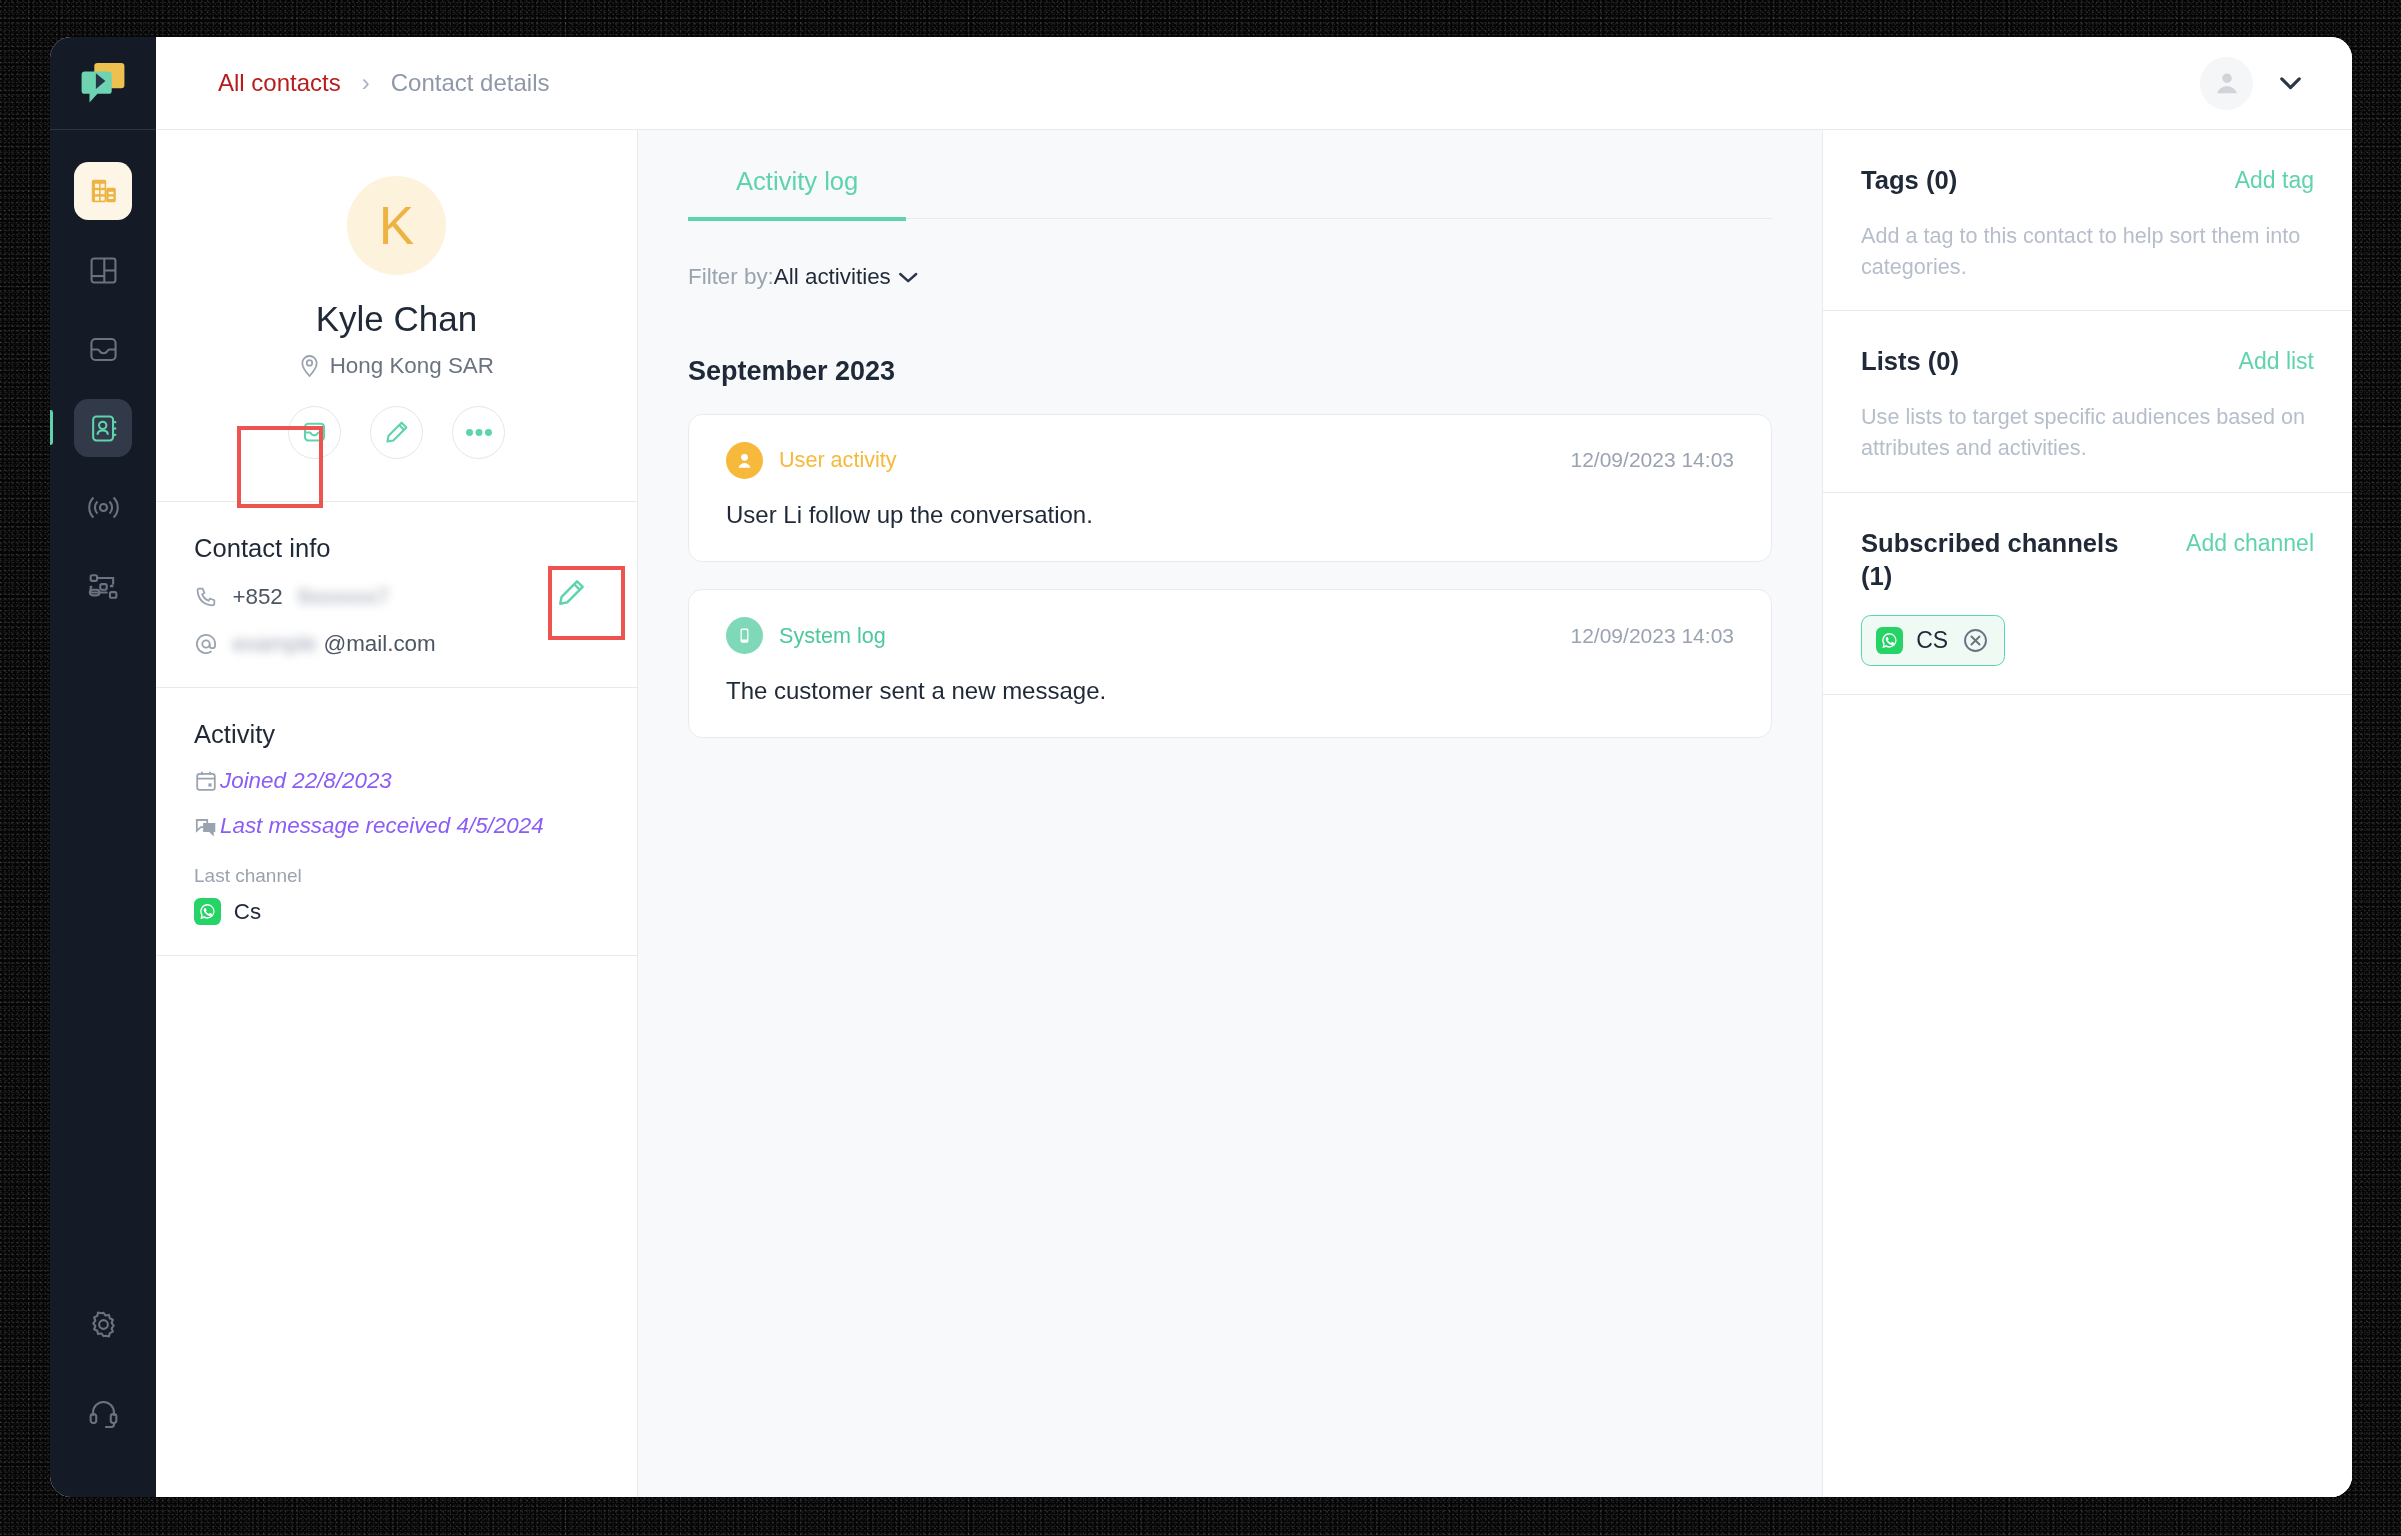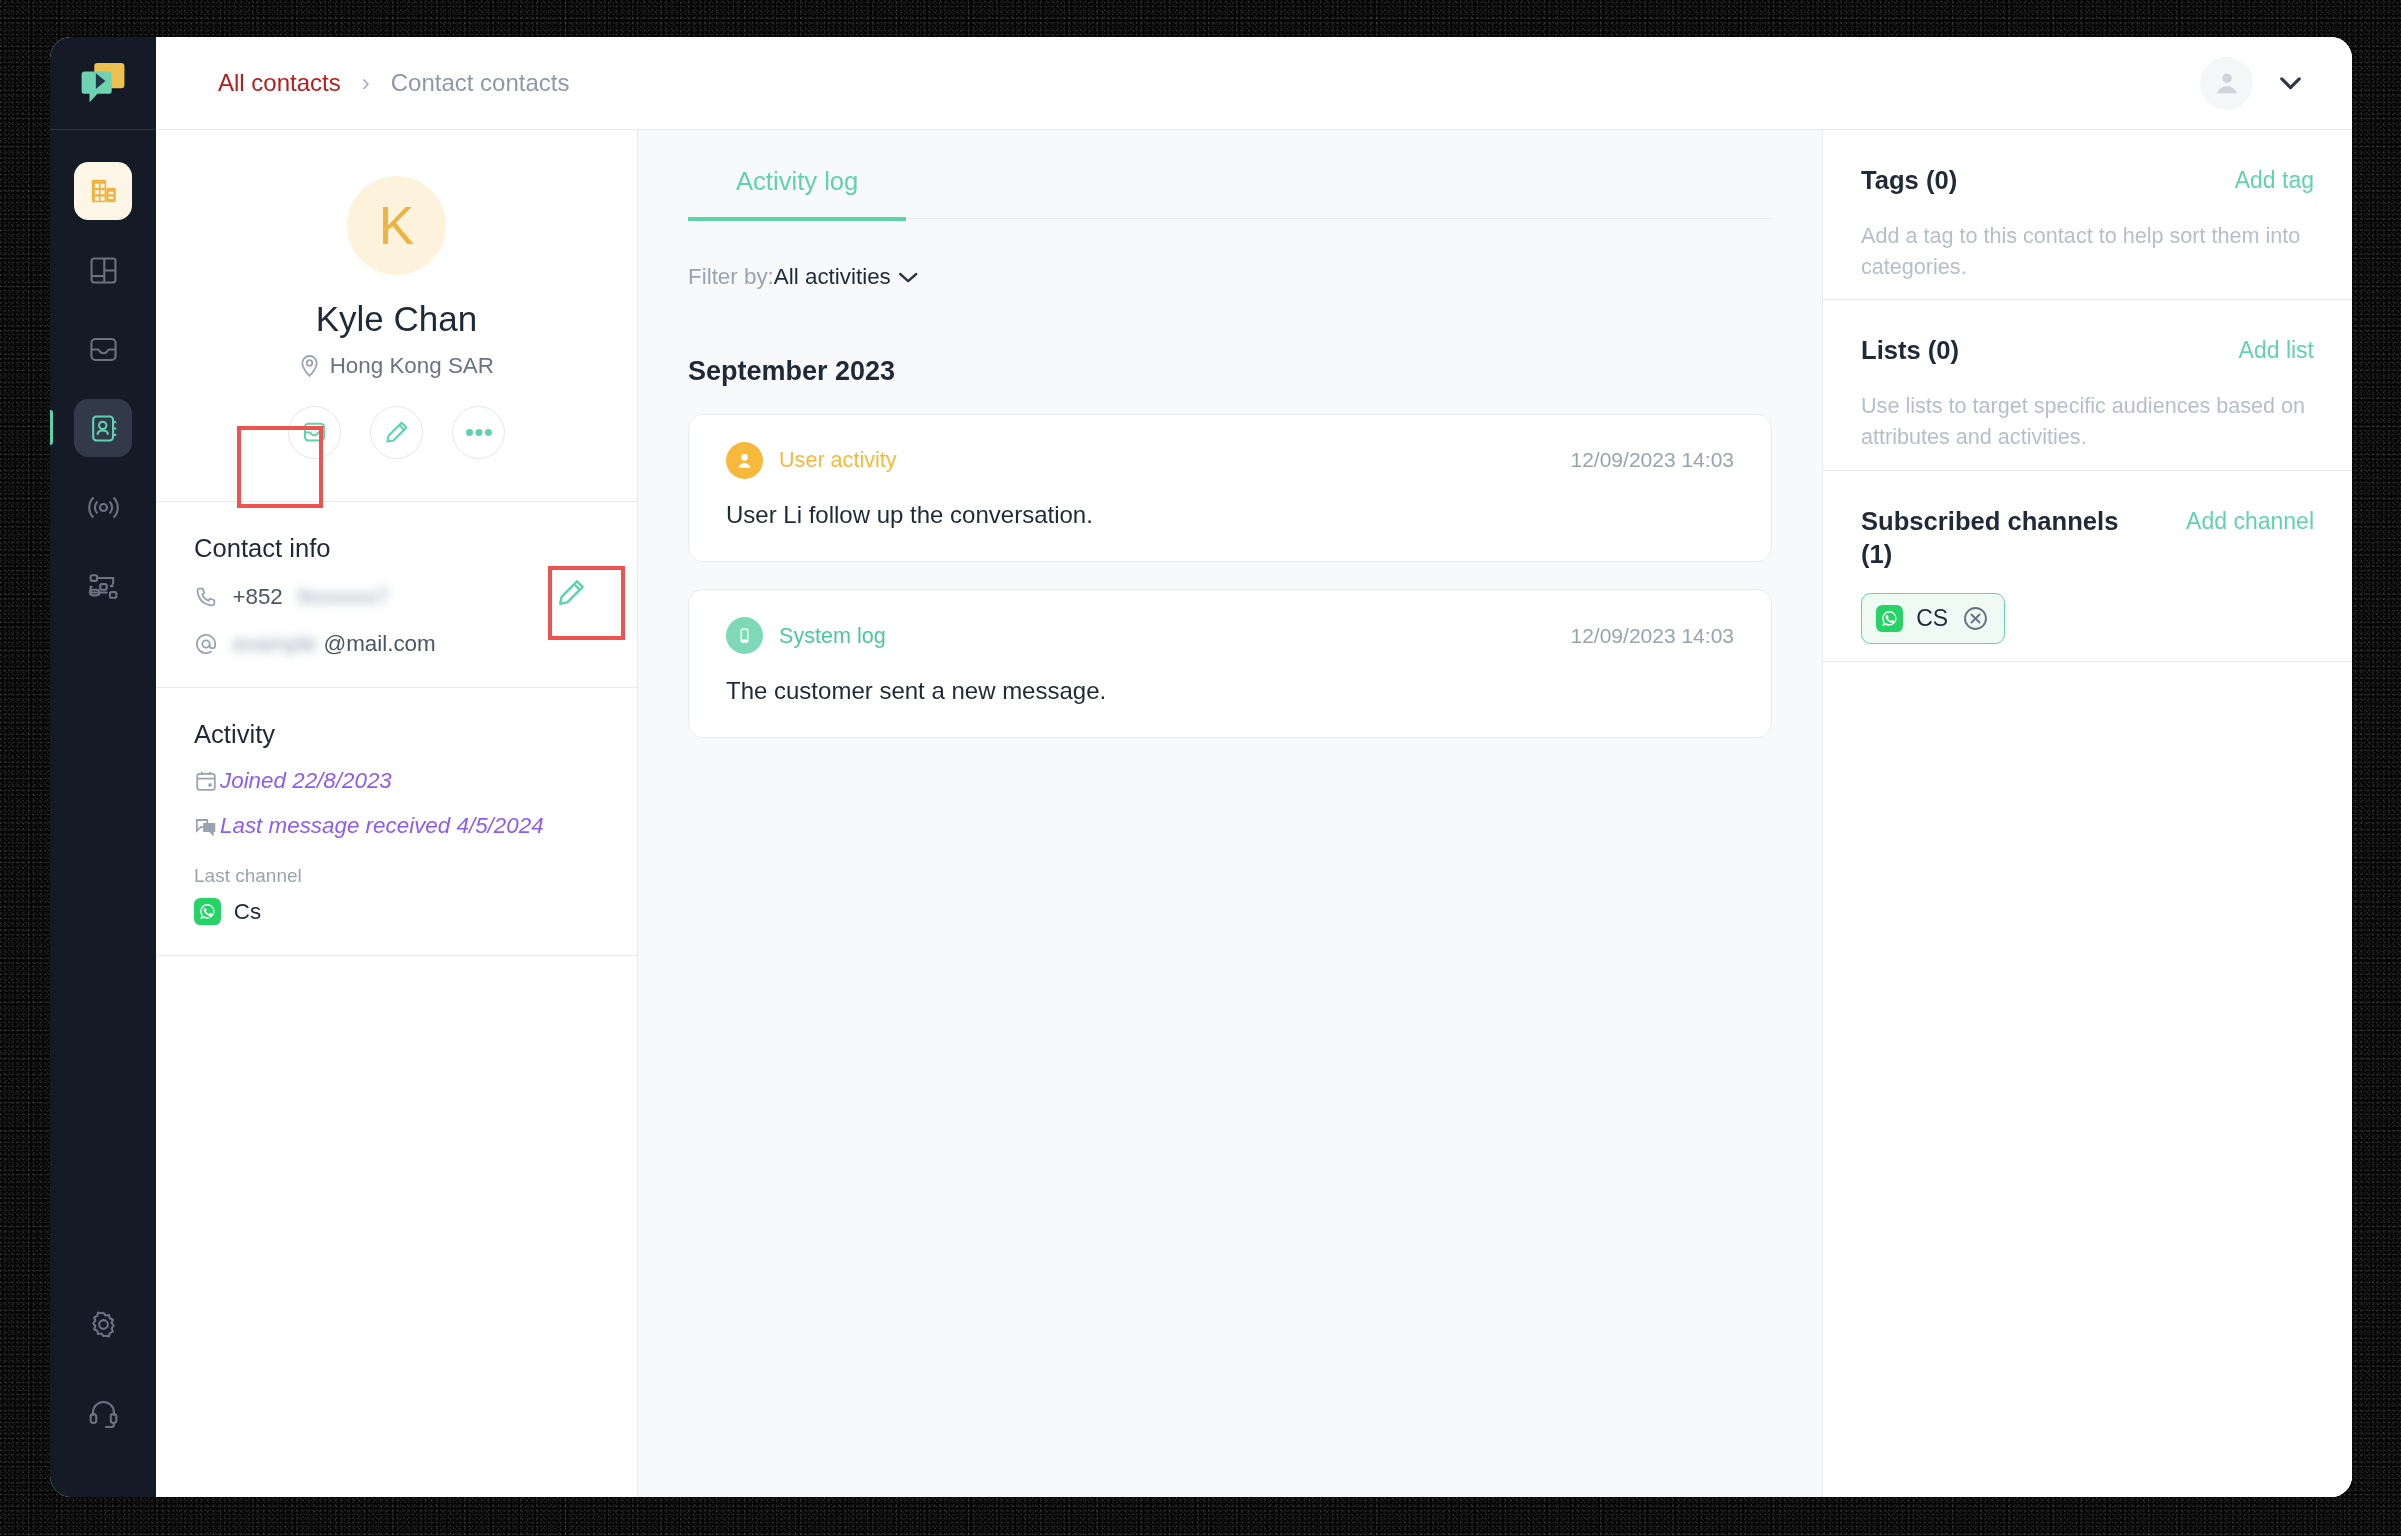--- a/index.html
+++ b/index.html
@@ -142,21 +142,21 @@
   .log-kind.system { color: #4cc99a; }
   .log-time { font-size: 21px; color: #9aa3b0; }
   .log-text { margin-top: 22.4px; font-size: 24px; color: #1f2937; }
 
   
   #right-panel {
     width: 530px; flex: none; background: #fff;
     border-left: 1.6px solid #e7ebf0;
     display: flex; flex-direction: column;
   }
-  .rp-section { padding: 34px 38px 17px; border-bottom: 1.6px solid #e7ebf0; }
+  .rp-section { padding: 34px 38px 28px; border-bottom: 1.6px solid #e7ebf0; }
   .rp-head { display: flex; align-items: flex-start; justify-content: space-between; gap: 12.8px; }
   .rp-title { font-size: 25.6px; color: #1f2937; font-weight: 700; max-width: 62%; line-height: 1.3; }
   .rp-action { font-size: 23px; color: #5ed3ad; white-space: nowrap; padding-top: 3.2px; }
   .rp-desc { margin-top: 22.4px; font-size: 21.6px; color: #b6becb; line-height: 1.45; }
   .chip {
     margin-top: 22.4px; display: inline-flex; align-items: center; gap: 12.8px;
     border: 1.6px solid #5ed3ad; background: #effaf5; border-radius: 9.6px;
     padding: 9.6px 14.4px; font-size: 23px; color: #1f2937;
   }
   .chip-x { width: 29px; height: 29px; }
@@ -259,21 +259,21 @@
       </div>
     </div>
   </nav>
 
   <div id="content">
 
     <header id="topbar">
       <div id="breadcrumb">
         <span class="crumb-link">All contacts</span>
         <span class="crumb-sep">›</span>
-        <span class="crumb-current">Contact contacts</span>
+        <span class="crumb-current">Contact details</span>
       </div>
       <div id="user-menu">
         <div class="avatar-circle">
           <svg width="30" height="30" viewBox="0 0 38 38">
             <circle cx="19" cy="13" r="6" fill="#d0d4d9"></circle>
             <path d="M6.5 32c2.2-6 7-8.8 12.5-8.8S29.3 26 31.5 32z" fill="#d0d4d9"></path>
           </svg>
         </div>
         <svg width="27" height="17.6" viewBox="0 0 34 22" fill="none" stroke="#2b3647" stroke-width="4" stroke-linecap="round" stroke-linejoin="round">
           <path d="M6 6l11 11L28 6"></path>

